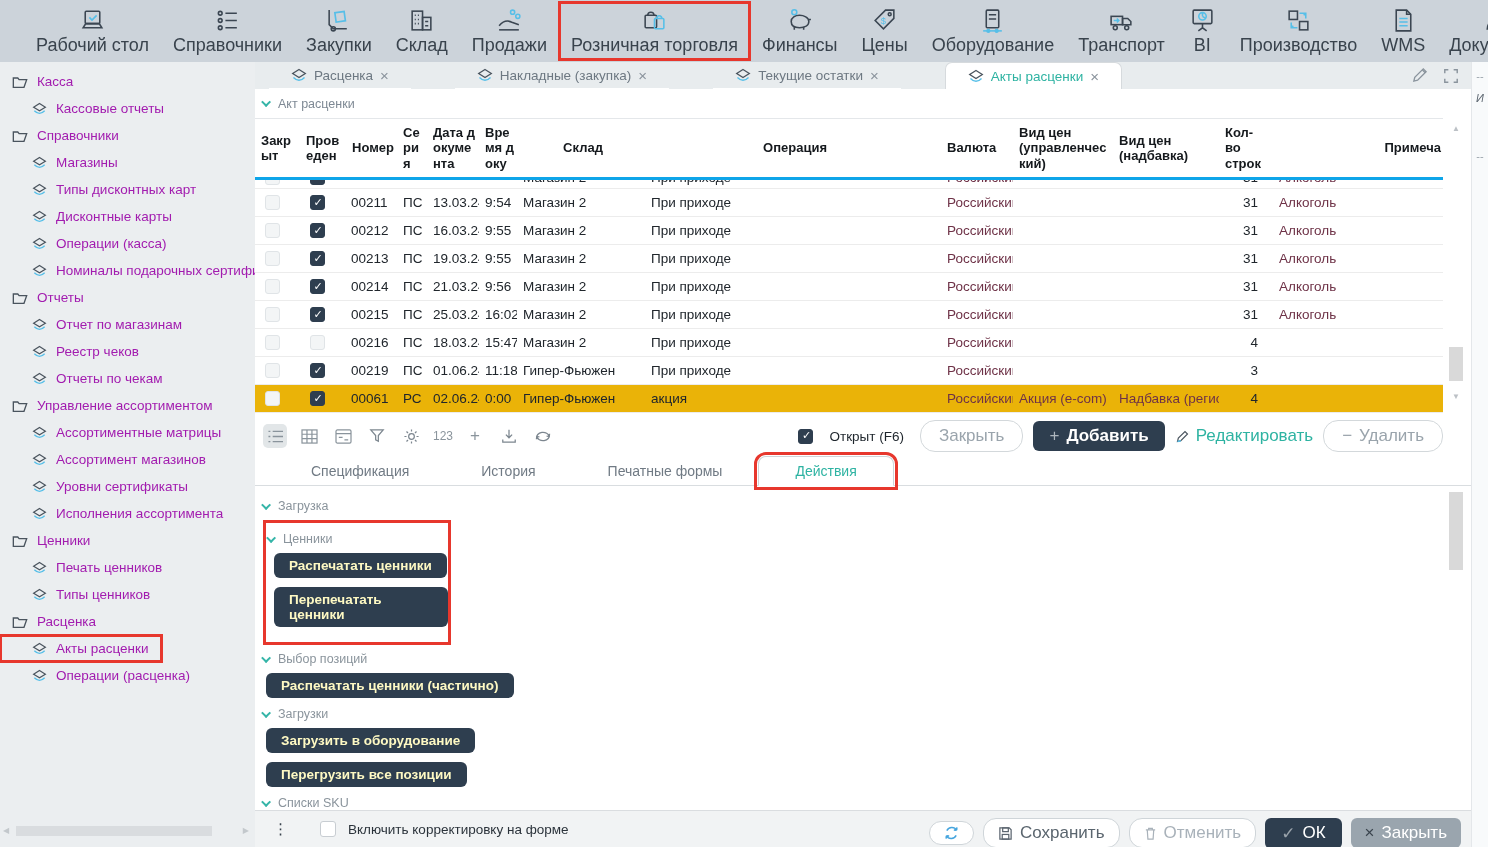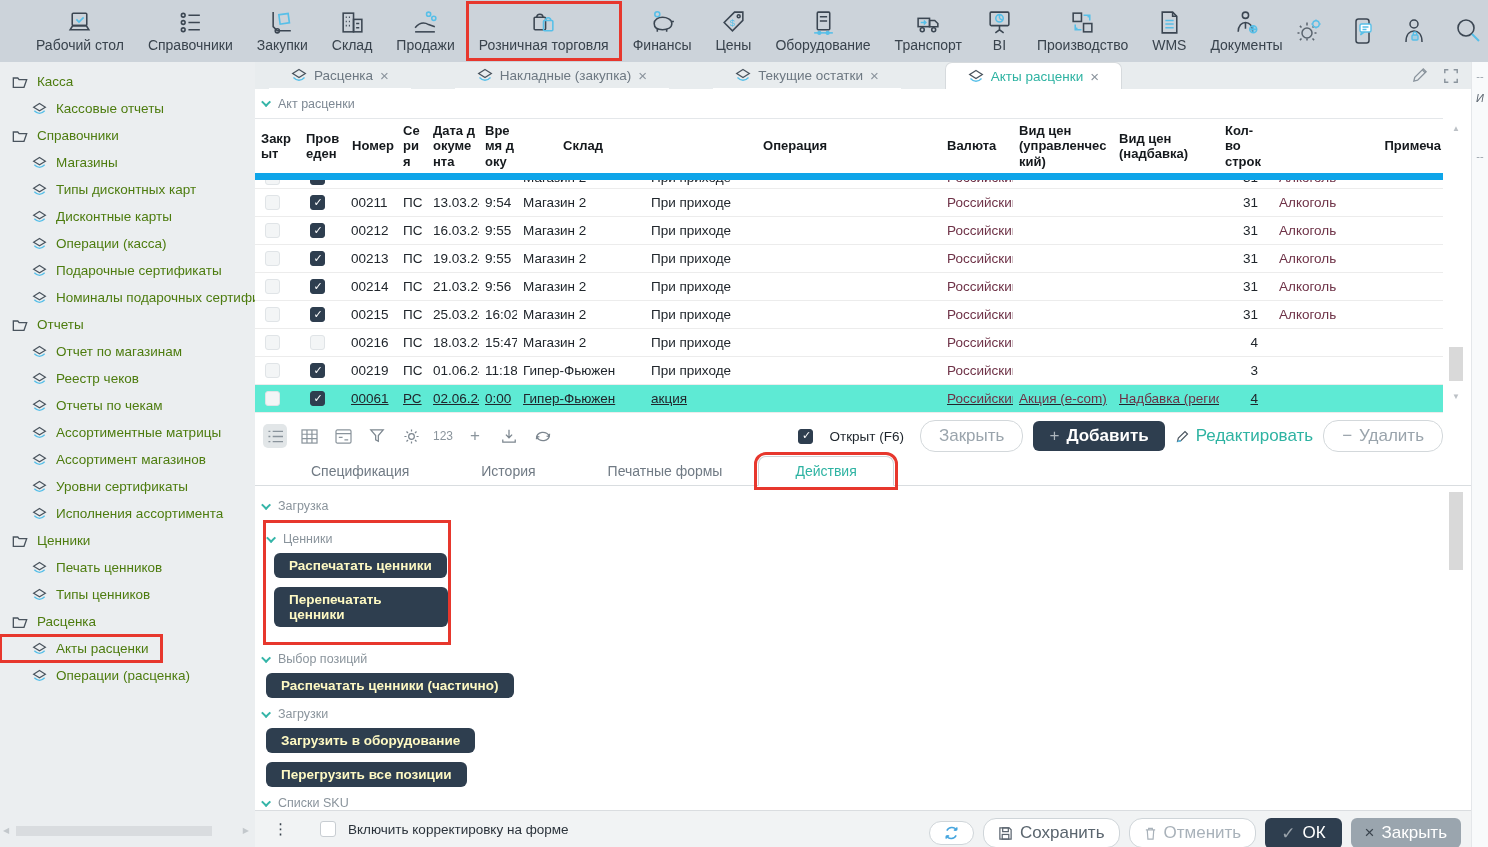--- a/index.html
+++ b/index.html
@@ -3,28 +3,28 @@
 <meta charset="utf-8">
 <style>
   * { box-sizing: border-box; margin: 0; padding: 0; }
   html,body { width:1488px; height:847px; overflow:hidden; font-family:"Liberation Sans",sans-serif; background:#fff; }
   #app { position:relative; width:1488px; height:847px; overflow:hidden; }
   svg { display:block; }
   
   .topbar { position:absolute; top:0; left:0; right:0; height:62px; background:#ccd3da; display:flex; align-items:center; }
   .logo { width:46px; height:46px; margin:0 14px 0 10px; }
   .menu-item { display:flex; flex-direction:column; align-items:center; justify-content:center; gap:1px; padding:4px 12px; height:58px; cursor:pointer; }
-  .menu-item .lbl { font-size:14px; color:#39434d; white-space:nowrap; }
+  .menu-item .lbl { font-size:18px; color:#39434d; white-space:nowrap; }
   .menu-item.red-box { outline:3px solid #e7372d; outline-offset:-2px;align-items:center; }
   .util { margin-left:auto; display:flex; align-items:center; gap:24px; padding-right:20px; }
   .util .uicon { cursor:pointer; }
   
   .sidebar { position:absolute; top:62px; left:0; width:255px; bottom:0; background:#ebeef0; overflow:hidden; }
   .tree { padding-top:6px; }
-  .tree-row { height:27px; display:flex; align-items:center; gap:9px; padding-left:12px; padding-right:14px; width:fit-content; color:#4d7c0f; font-size:13.5px; white-space:nowrap; cursor:pointer; }
+  .tree-row { height:27px; display:flex; align-items:center; gap:9px; padding-left:12px; padding-right:14px; width:fit-content; color:#a21caf; font-size:13.5px; white-space:nowrap; cursor:pointer; }
   .tree-row.leaf { padding-left:32px; }
   .tree-row.red-box { outline:3px solid #e7372d; outline-offset:-2px; }
   .sb-hscroll { position:absolute; bottom:10px; left:0; right:0; height:12px; }
   .sb-hscroll .thumb { position:absolute; left:16px; width:196px; top:1px; height:10px; background:#d9dcdf; }
   .sb-hscroll .ar { position:absolute; top:1px; font-size:8px; color:#c3c8cc; }
   .sb-hscroll .ar.l { left:3px; } .sb-hscroll .ar.r { right:6px; }
   
   .right-strip { position:absolute; top:62px; right:0; width:17px; bottom:0; background:#f8fafb; border-left:1px solid #e4e7ea; font-size:11px; color:#5a646e; text-align:center; }
   .right-strip .dash { color:#9aa3ab; margin-top:8px; }
   .right-strip .letter { margin-top:10px; font-style:italic; }
@@ -35,27 +35,27 @@
   .tab { display:flex; align-items:center; gap:7px; padding:0 22px; margin-left:14px; margin-right:30px; font-size:13.5px; color:#6d7882; cursor:pointer; white-space:nowrap; border-bottom:1px solid #fff; }
   .tab .x { color:#8a939c; font-size:15px; cursor:pointer; }
   .tab.active { background:#fff; border:1px solid #d6dadd; border-bottom:none; border-radius:7px 7px 0 0; color:#2eb3a2; margin-right:0; }
   .strip-icons { margin-left:auto; display:flex; align-items:center; gap:15px; padding-right:12px; }
   
   .caption { height:29px; flex:none; display:flex; align-items:center; gap:7px; padding-left:9px; color:#7e8994; font-size:12.5px; background:#fff; }
   .chev { width:7px; height:7px; border-left:2px solid #35b5a8; border-bottom:2px solid #35b5a8; transform:rotate(-45deg) translateY(-2px); flex:none; }
   
   .table-wrap { position:relative; flex:none; padding-right:28px; }
   .grid { display:grid; grid-template-columns:45px 45px 52px 30px 52px 38px 128px 296px 72px 100px 106px 46px minmax(0,1fr); width:100%; }
-  .thead { border-top:1px solid #e4e7ea; border-bottom:7px solid #0ea5e9; min-height:62px; align-items:center; font-weight:bold; font-size:13px; color:#15191d; }
+  .thead { border-top:1px solid #e4e7ea; border-bottom:3px solid #0ea5e9; min-height:62px; align-items:center; font-weight:bold; font-size:13px; color:#15191d; }
   .thead .hc { padding:4px 2px 4px 6px; line-height:1.18; word-break:break-word; overflow:hidden; cursor:pointer; }
   .thead .hc.ba { word-break:break-all; }
   .thead .hc.c { text-align:center; }
   .thead .hc.r { text-align:right; white-space:nowrap; }
   .trow { height:28px; align-items:center; border-bottom:1px solid #ececec; font-size:13.5px; color:#20262c; cursor:pointer; }
-  .trow.selected { background:#5eead4;text-decoration:underline; }
+  .trow.selected { background:#eab308; }
   .trow.sliver { height:9px; overflow:hidden; }
   .trow.sliver > * { transform:translateY(-10px); }
   .tc { padding-left:6px; white-space:nowrap; overflow:hidden; }
   .tc.r { text-align:right; padding-right:7px; }
   .tc.ref { color:#6e3247; }
   .cb { width:15px; height:15px; border-radius:3px; background:#f3f5f6; border:1px solid #e0e4e7; margin-left:10px; position:relative; flex:none; cursor:pointer; }
   .cbwrap { display:flex; align-items:center; }
   .cb.checked { background:#2e3e4f; border-color:#2e3e4f; }
   .cb.checked::after { content:"✓"; position:absolute; left:2.5px; top:-0.5px; color:#fff; font-size:11px; }
   .vscroll { position:absolute; right:7px; top:4px; bottom:4px; width:15px; }
@@ -380,29 +380,20 @@
         <div class="tree-row leaf">
           <span class="node-icon">
             <svg width="15" height="14" viewBox="0 0 20 19">
               <path d="M10 2l8 5-8 5-8-5z" fill="none" stroke="#4a545e" stroke-width="1.6"></path>
               <path d="M3 12q7 7 14 0" fill="none" stroke="#57bfe8" stroke-width="1.8"></path>
             </svg>
           </span>
           <span>Операции (касса)</span>
         </div>
 
-        <div class="tree-row leaf">
-          <span class="node-icon">
-            <svg width="15" height="14" viewBox="0 0 20 19">
-              <path d="M10 2l8 5-8 5-8-5z" fill="none" stroke="#4a545e" stroke-width="1.6"></path>
-              <path d="M3 12q7 7 14 0" fill="none" stroke="#57bfe8" stroke-width="1.8"></path>
-            </svg>
-          </span>
-          <span>Подарочные сертификаты</span>
-        </div>
 
         <div class="tree-row leaf">
           <span class="node-icon">
             <svg width="15" height="14" viewBox="0 0 20 19">
               <path d="M10 2l8 5-8 5-8-5z" fill="none" stroke="#4a545e" stroke-width="1.6"></path>
               <path d="M3 12q7 7 14 0" fill="none" stroke="#57bfe8" stroke-width="1.8"></path>
             </svg>
           </span>
           <span>Номиналы подарочных сертифика</span>
         </div>
@@ -439,20 +430,28 @@
         <div class="tree-row leaf">
           <span class="node-icon">
             <svg width="15" height="14" viewBox="0 0 20 19">
               <path d="M10 2l8 5-8 5-8-5z" fill="none" stroke="#4a545e" stroke-width="1.6"></path>
               <path d="M3 12q7 7 14 0" fill="none" stroke="#57bfe8" stroke-width="1.8"></path>
             </svg>
           </span>
           <span>Отчеты по чекам</span>
         </div>
 
+        <div class="tree-row">
+          <span class="node-icon">
+            <svg width="16" height="14" viewBox="0 0 18 15">
+              <path d="M1.5 13.5V3h5l1.5 1.8h8.5l-3 8.7z" fill="none" stroke="#4a545e" stroke-width="1.5"></path>
+            </svg>
+          </span>
+          <span class="is-folder">Управление ассортиментом</span>
+        </div>
 
         <div class="tree-row leaf">
           <span class="node-icon">
             <svg width="15" height="14" viewBox="0 0 20 19">
               <path d="M10 2l8 5-8 5-8-5z" fill="none" stroke="#4a545e" stroke-width="1.6"></path>
               <path d="M3 12q7 7 14 0" fill="none" stroke="#57bfe8" stroke-width="1.8"></path>
             </svg>
           </span>
           <span>Ассортиментные матрицы</span>
         </div>

